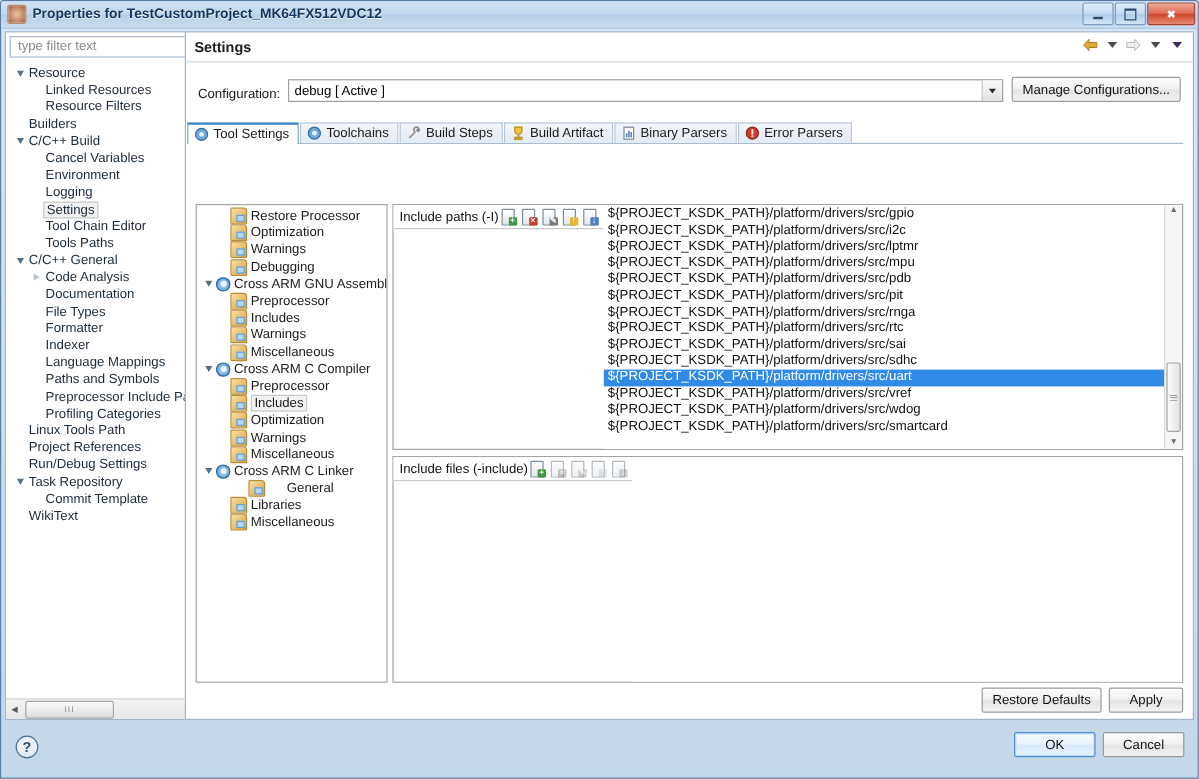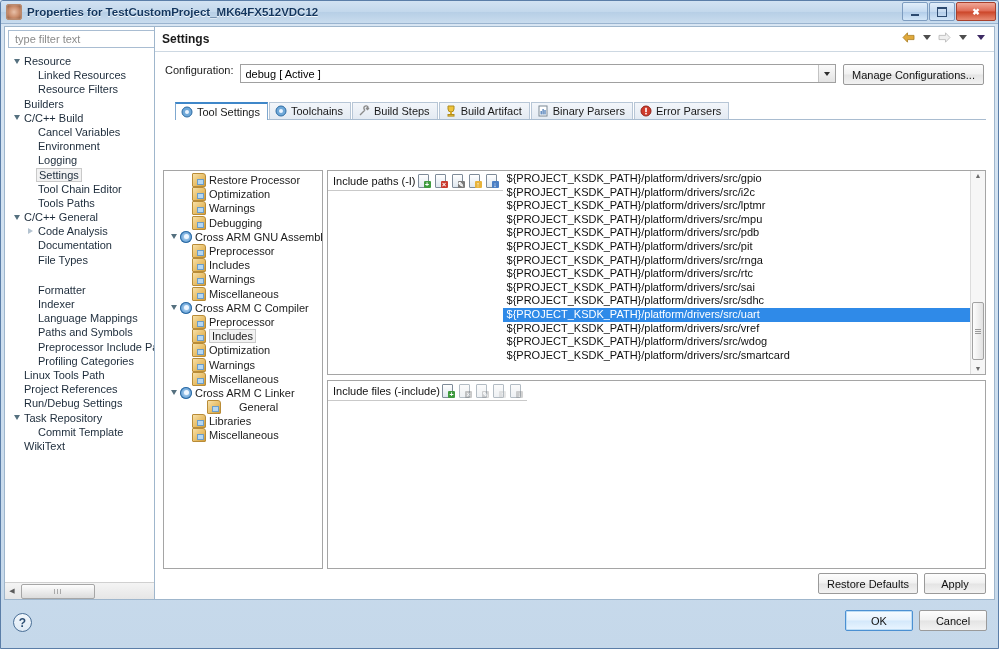--- a/index.html
+++ b/index.html
@@ -114,21 +114,21 @@
   .page-head{
     position:relative;height:24px;border-bottom:1px solid #cdd8e2;
     display:flex;align-items:center;
   }
   .page-title{font-size:12px;font-weight:bold;color:#1a1a1a;margin-left:7px;}
   .nav{position:absolute;right:6px;top:3px;display:flex;align-items:center;gap:3px;}
   .arrowbtn{width:15px;height:15px;display:flex;align-items:center;justify-content:center;}
   .chev{width:0;height:0;border-left:4px solid transparent;border-right:4px solid transparent;border-top:5px solid #4d4d4d;}
   .chev.purple{border-top-color:#3d2a63;}
   .cfgrow{
-    display:flex;align-items:flex-start;margin:12px 10px 0 10px;
+    display:flex;align-items:flex-end;margin:12px 10px 0 10px;
   }
   .cfglabel{font-size:11px;color:#1a1a1a;margin-right:6px;}
   .combo{
     flex:1;height:19px;box-sizing:border-box;border:1px solid #a0a0a0;
     background:#fff;display:flex;align-items:center;
     padding-left:5px;font-size:11px;color:#000;position:relative;
   }
   .combo .cbtn{
     position:absolute;right:0;top:0;bottom:0;width:16px;
     background:linear-gradient(180deg,#fafafa,#e3e3e3);
@@ -138,21 +138,21 @@
   .btn{
     height:21px;box-sizing:border-box;padding:0 8px;
     border:1px solid #9a9a9a;border-radius:2px;
     background:linear-gradient(180deg,#fdfdfd 0%,#f1f1f1 48%,#e4e4e4 52%,#f2f2f2 100%);
     font-family:inherit;font-size:11px;color:#111;
     display:flex;align-items:center;justify-content:center;cursor:default;
   }
   .manage-btn{margin-left:7px;white-space:nowrap;}
   
   .tabbar{
-    margin:16px 8px 0 20px;height:18px;
+    margin:16px 8px 0 1px;height:18px;
     border-bottom:1px solid #a9bcd0;display:flex;align-items:flex-end;
   }
   .tab{
     height:17px;box-sizing:border-box;display:flex;align-items:center;
     padding:0 7px 0 5px;font-size:11px;color:#1a1a1a;white-space:nowrap;
     border:1px solid #b7c6d6;border-bottom:0;
     background:linear-gradient(180deg,#f3f6fa,#e3eaf2);
     margin-right:1px;
   }
   .tab.active{
@@ -352,21 +352,21 @@
             <span class="tlabel">Code Analysis</span>
           </div>
           <div class="tnode" style="padding-left: 20px;">
             <span class="arrow"></span>
             <span class="tlabel">Documentation</span>
           </div>
           <div class="tnode" style="padding-left: 20px;">
             <span class="arrow"></span>
             <span class="tlabel">File Types</span>
           </div>
-          <div class="tnode" style="padding-left: 20px; margin-top: 16px;">
+          <div class="tnode" style="padding-left: 20px;">
             <span class="arrow"></span>
             <span class="tlabel">Formatter</span>
           </div>
           <div class="tnode" style="padding-left: 20px;">
             <span class="arrow"></span>
             <span class="tlabel">Indexer</span>
           </div>
           <div class="tnode" style="padding-left: 20px;">
             <span class="arrow"></span>
             <span class="tlabel">Language Mappings</span>

